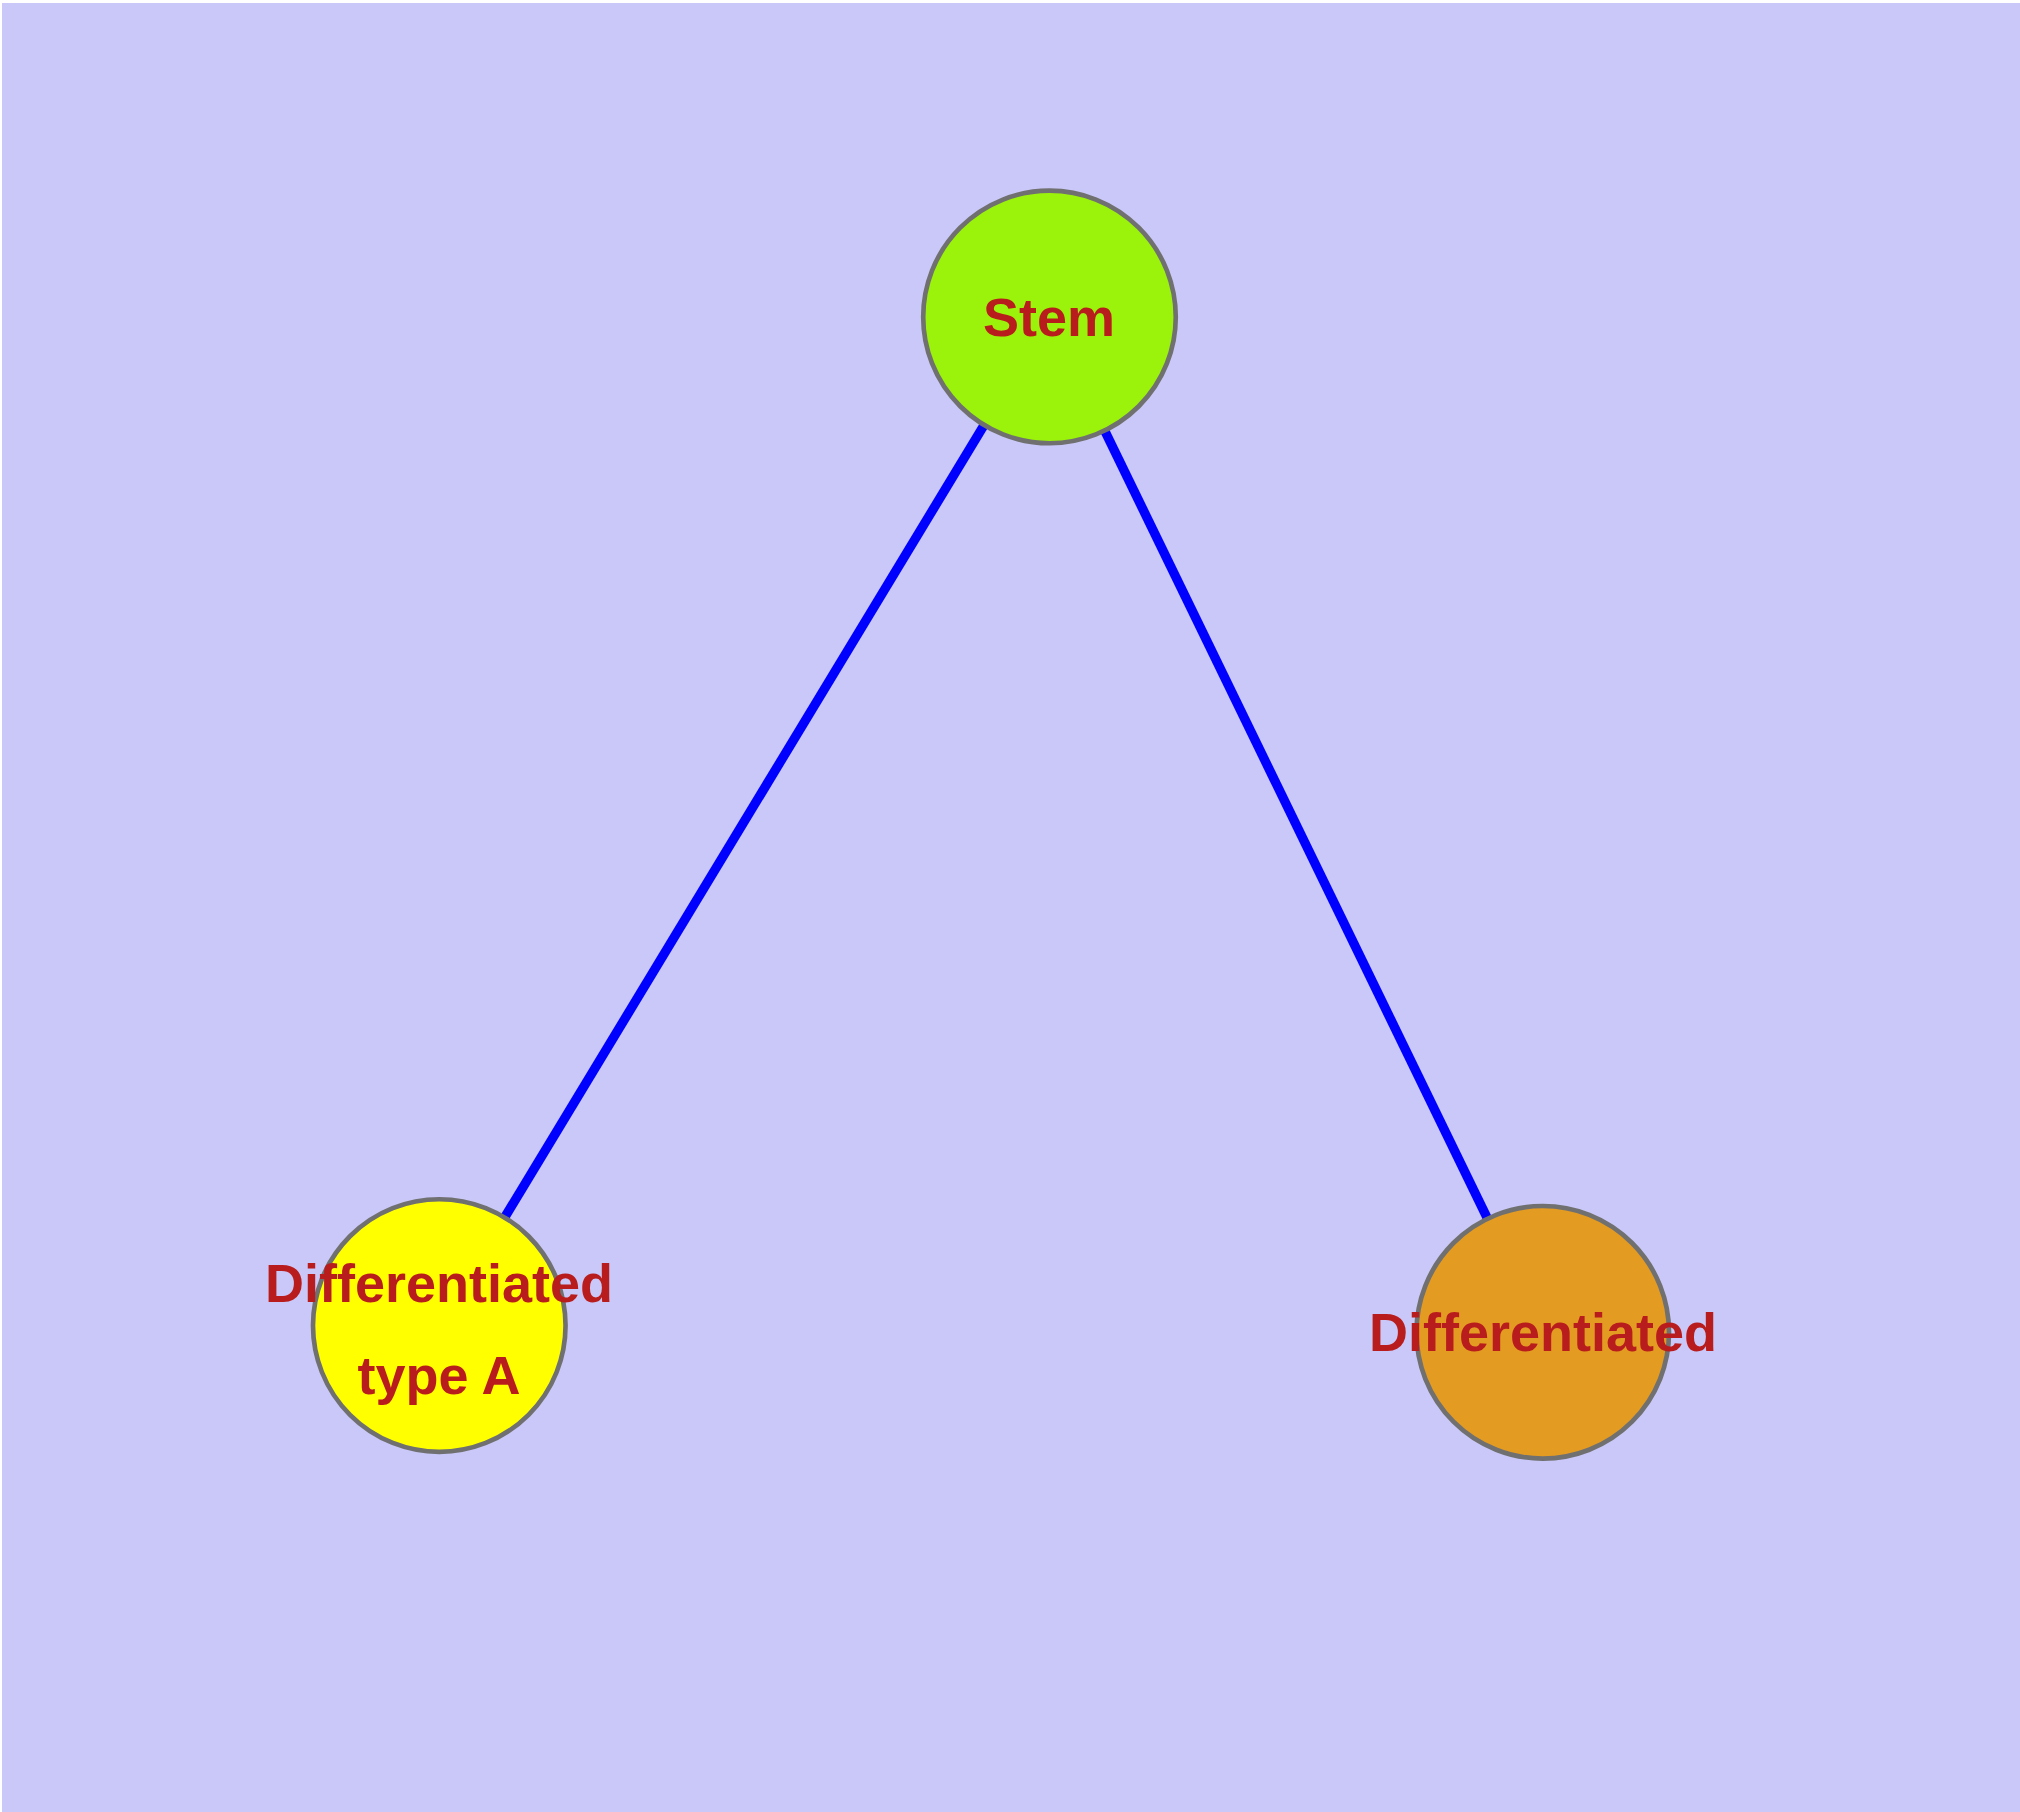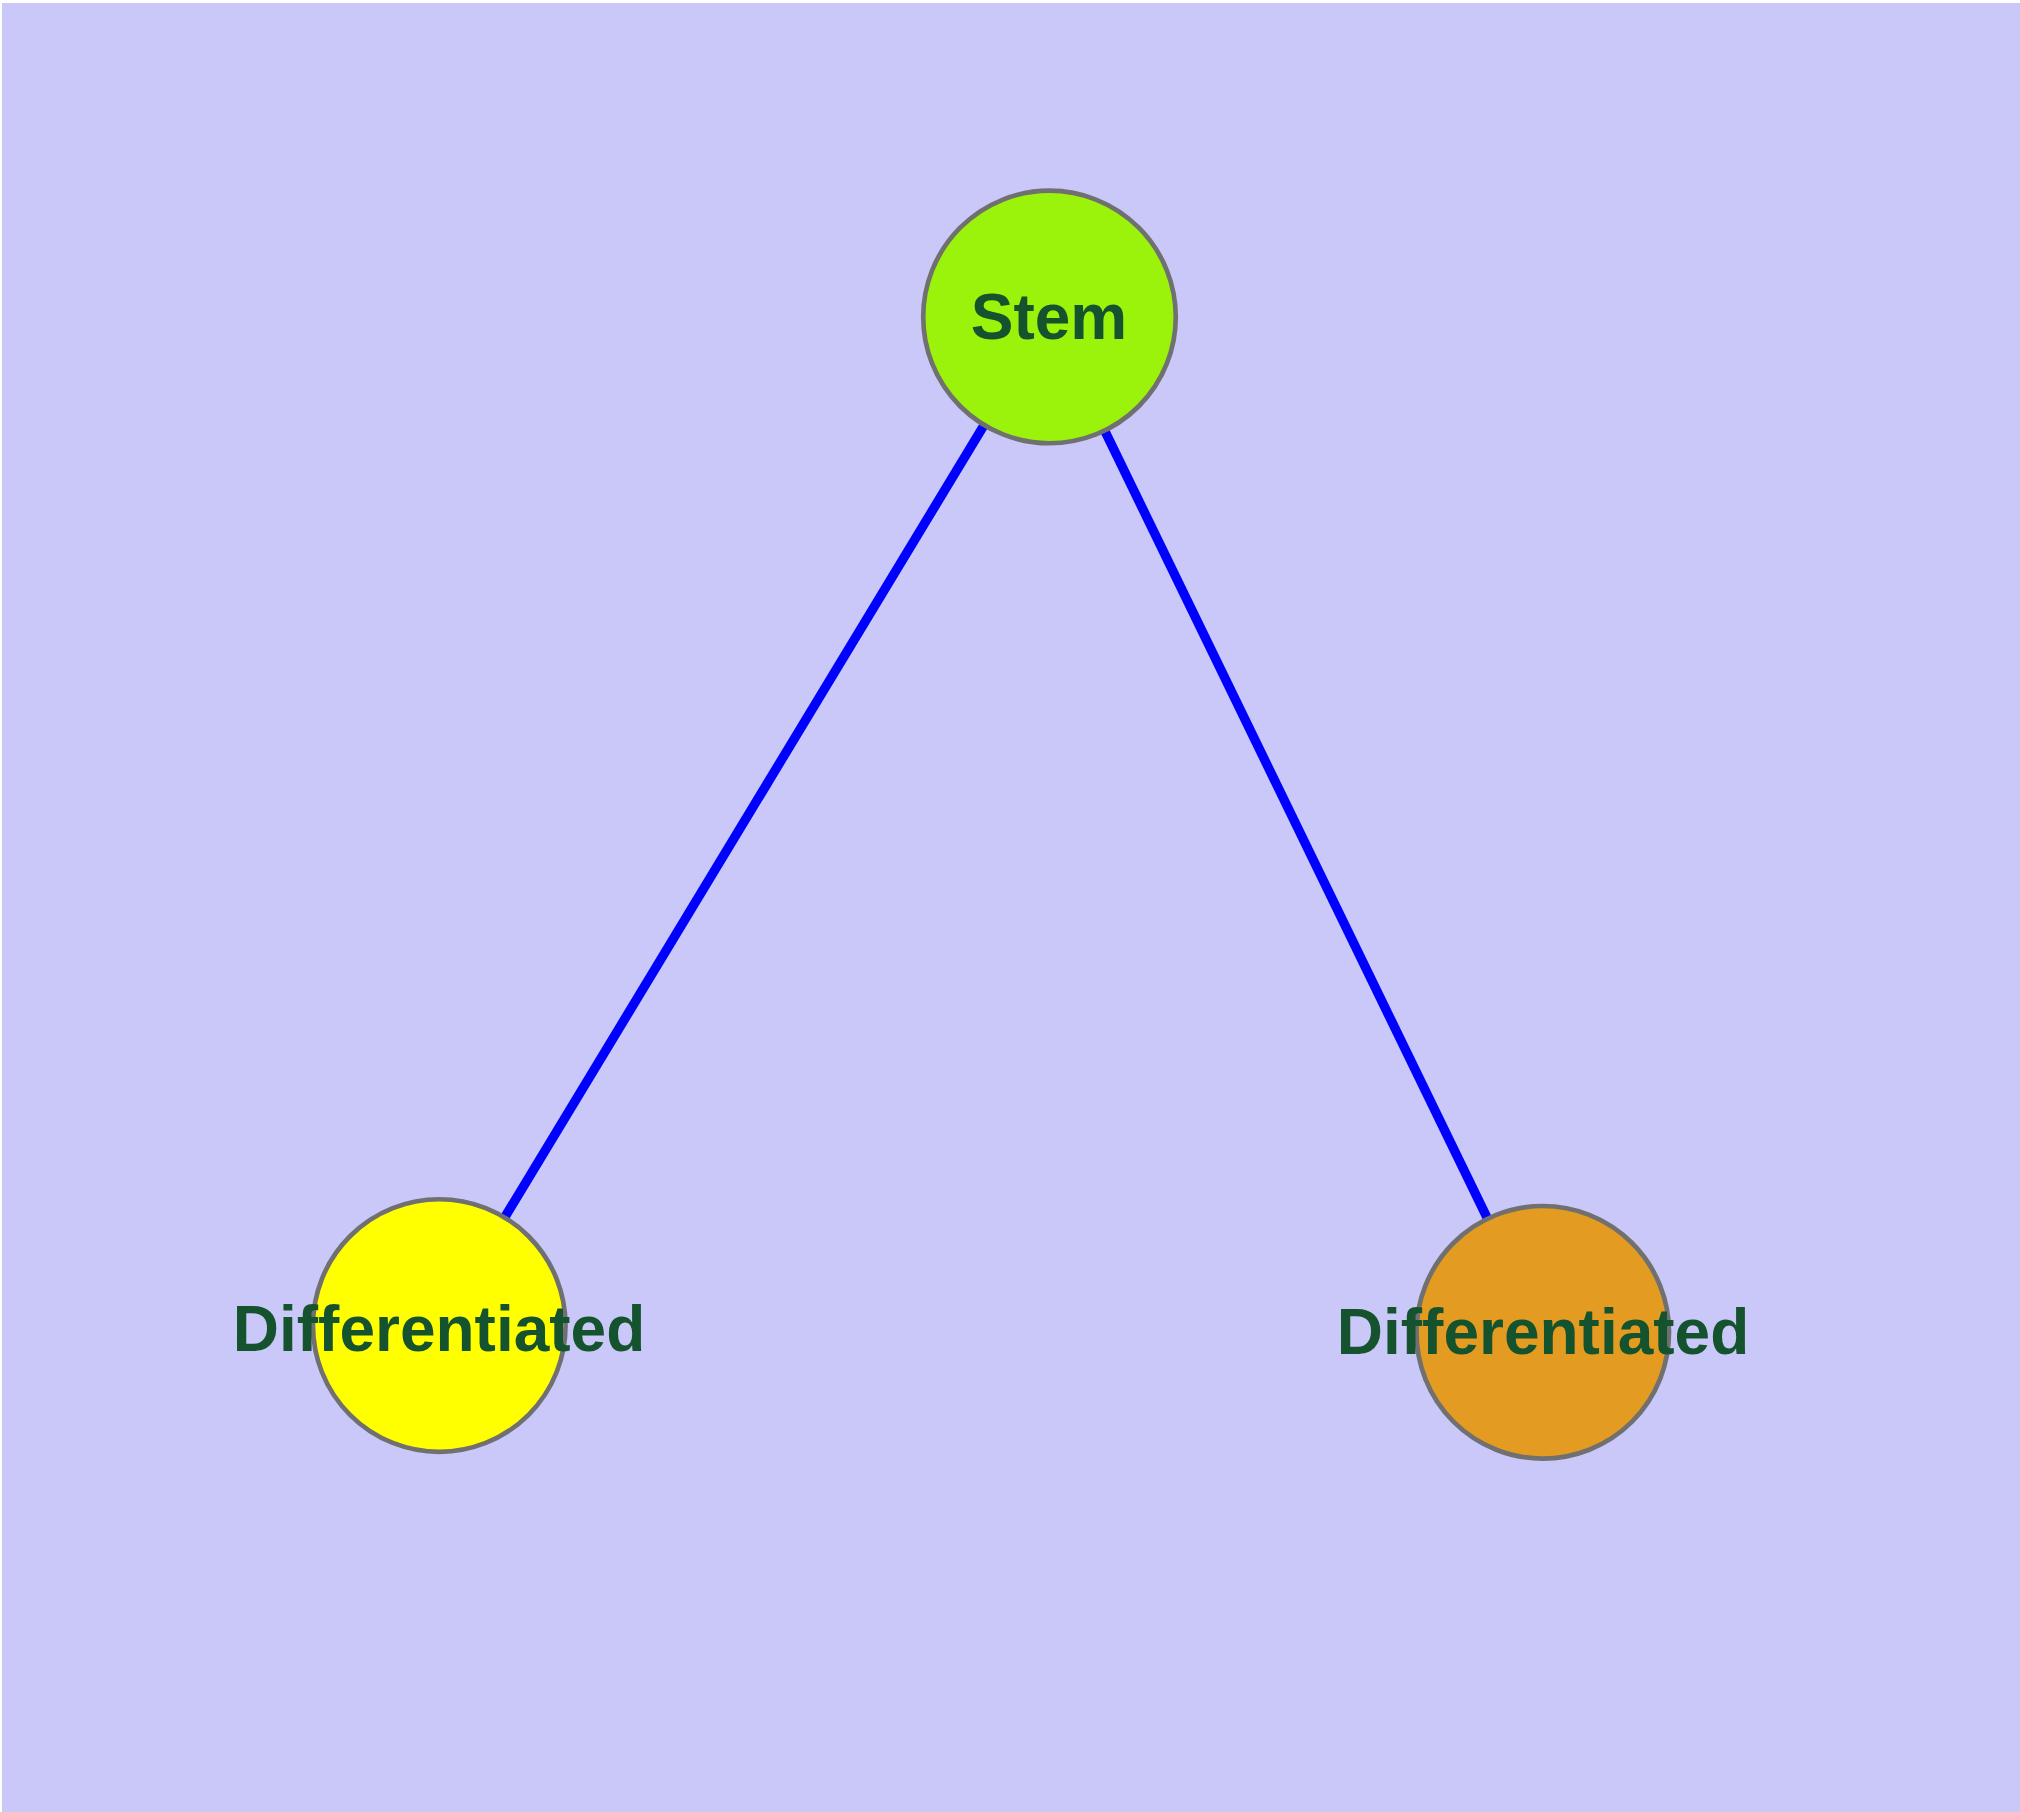--- a/index.html
+++ b/index.html
@@ -32,23 +32,23 @@
   }
   .edge-line {
     fill: none;
   }
   .node-circle {
     
   }
   .node-label {
     position: absolute;
     transform: translate(-50%, -50%);
-    color: #14532d;
+    color: #b91c1c;
     font-weight: bold;
-    font-size: 64px;
+    font-size: 54px;
     line-height: 92px;
     text-align: center;
     white-space: nowrap;
   }
 </style>
 </head>
 <body>
 
 <div class="canvas">
   <div class="plot-bg"></div>
@@ -61,19 +61,20 @@
     <circle class="node-circle" cx="518" cy="1564" r="149" stroke-width="5.5" fill="#FFFF00" stroke="#707070"></circle>
     <circle class="node-circle" cx="1820" cy="1572" r="149" stroke-width="5.5" fill="#E49B22" stroke="#707070"></circle>
   </svg>
 
   <div class="node-label" style="left:1049px; top:317px;">
     <span>Stem</span>
   </div>
 
   <div class="node-label" style="left:439px; top:1329px;">
     <span>Differentiated</span><br>
+    <span>type A</span>
   </div>
 
   <div class="node-label" style="left:1543px; top:1332px;">
     <span>Differentiated</span><br>
   </div>
 </div>
 
 
 </body></html>

